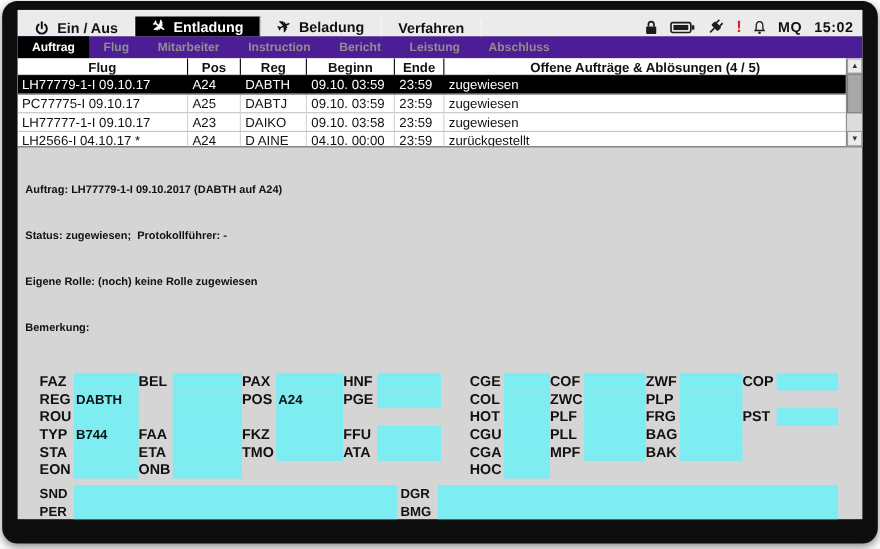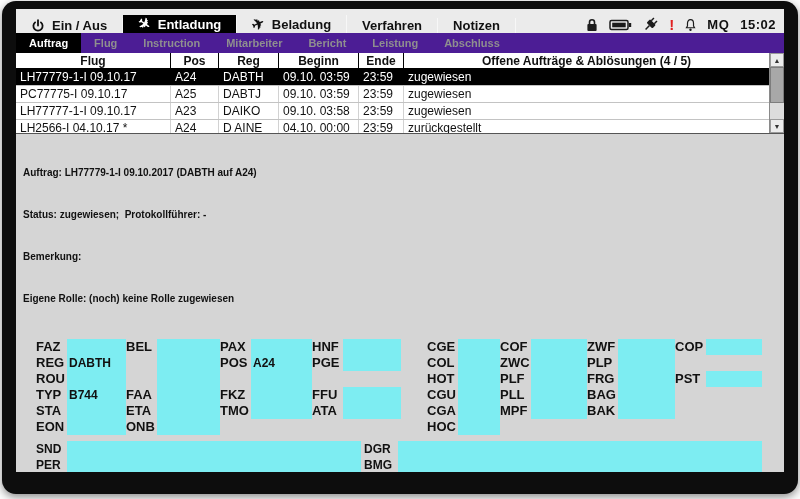--- a/index.html
+++ b/index.html
@@ -91,23 +91,20 @@
     <div class="mitem active">
       <span class="icon-plane plane-landing"></span>
       <span>Entladung</span>
     </div>
     <div class="mitem">
       <span class="icon-plane plane-takeoff"></span>
       <span>Beladung</span>
     </div>
     <div class="mitem">
       <span>Verfahren</span>
-    </div>
-    <div class="mitem">
-      <span>Notizen</span>
     </div>
 
     <div class="statusbar">
       <span>
         <svg width="12" height="14" viewBox="0 0 12 14">
           <path d="M3.5 6.2 V4.2 a2.5 2.5 0 0 1 5 0 V6.2" fill="none" stroke="#1c1c1c" stroke-width="1.6"></path>
           <rect x="1.4" y="6" width="9.2" height="7" rx="1" fill="#1c1c1c"></rect>
         </svg>
       </span>
       <span>
@@ -141,24 +138,24 @@
 
   <div class="tabbar">
 
   <div class="tab active">
         <span>Auftrag</span>
       </div>
       <div class="tab">
         <span>Flug</span>
       </div>
       <div class="tab">
+        <span>Mitarbeiter</span>
+      </div>
+      <div class="tab">
         <span>Instruction</span>
-      </div>
-      <div class="tab">
-        <span>Mitarbeiter</span>
       </div>
       <div class="tab">
         <span>Bericht</span>
       </div>
       <div class="tab">
         <span>Leistung</span>
       </div>
       <div class="tab">
         <span>Abschluss</span>
       </div>
@@ -213,22 +210,22 @@
     <div class="vscroll">
       <div class="varrow up"></div>
       <div class="vthumb"></div>
       <div class="varrow down"></div>
     </div>
   </div>
 
   <div class="details">
     <div>Auftrag: LH77779-1-I 09.10.2017 (DABTH auf A24)</div>
     <div>Status: zugewiesen;  Protokollführer: -</div>
+    <div>Eigene Rolle: (noch) keine Rolle zugewiesen</div>
     <div>Bemerkung:</div>
-    <div>Eigene Rolle: (noch) keine Rolle zugewiesen</div>
   </div>
 
   <div class="formarea">
 
   <div class="frow">
 
       <div class="fcell">
             <span class="flabel">FAZ</span>
             <div class="ffield">
               <span></span>

